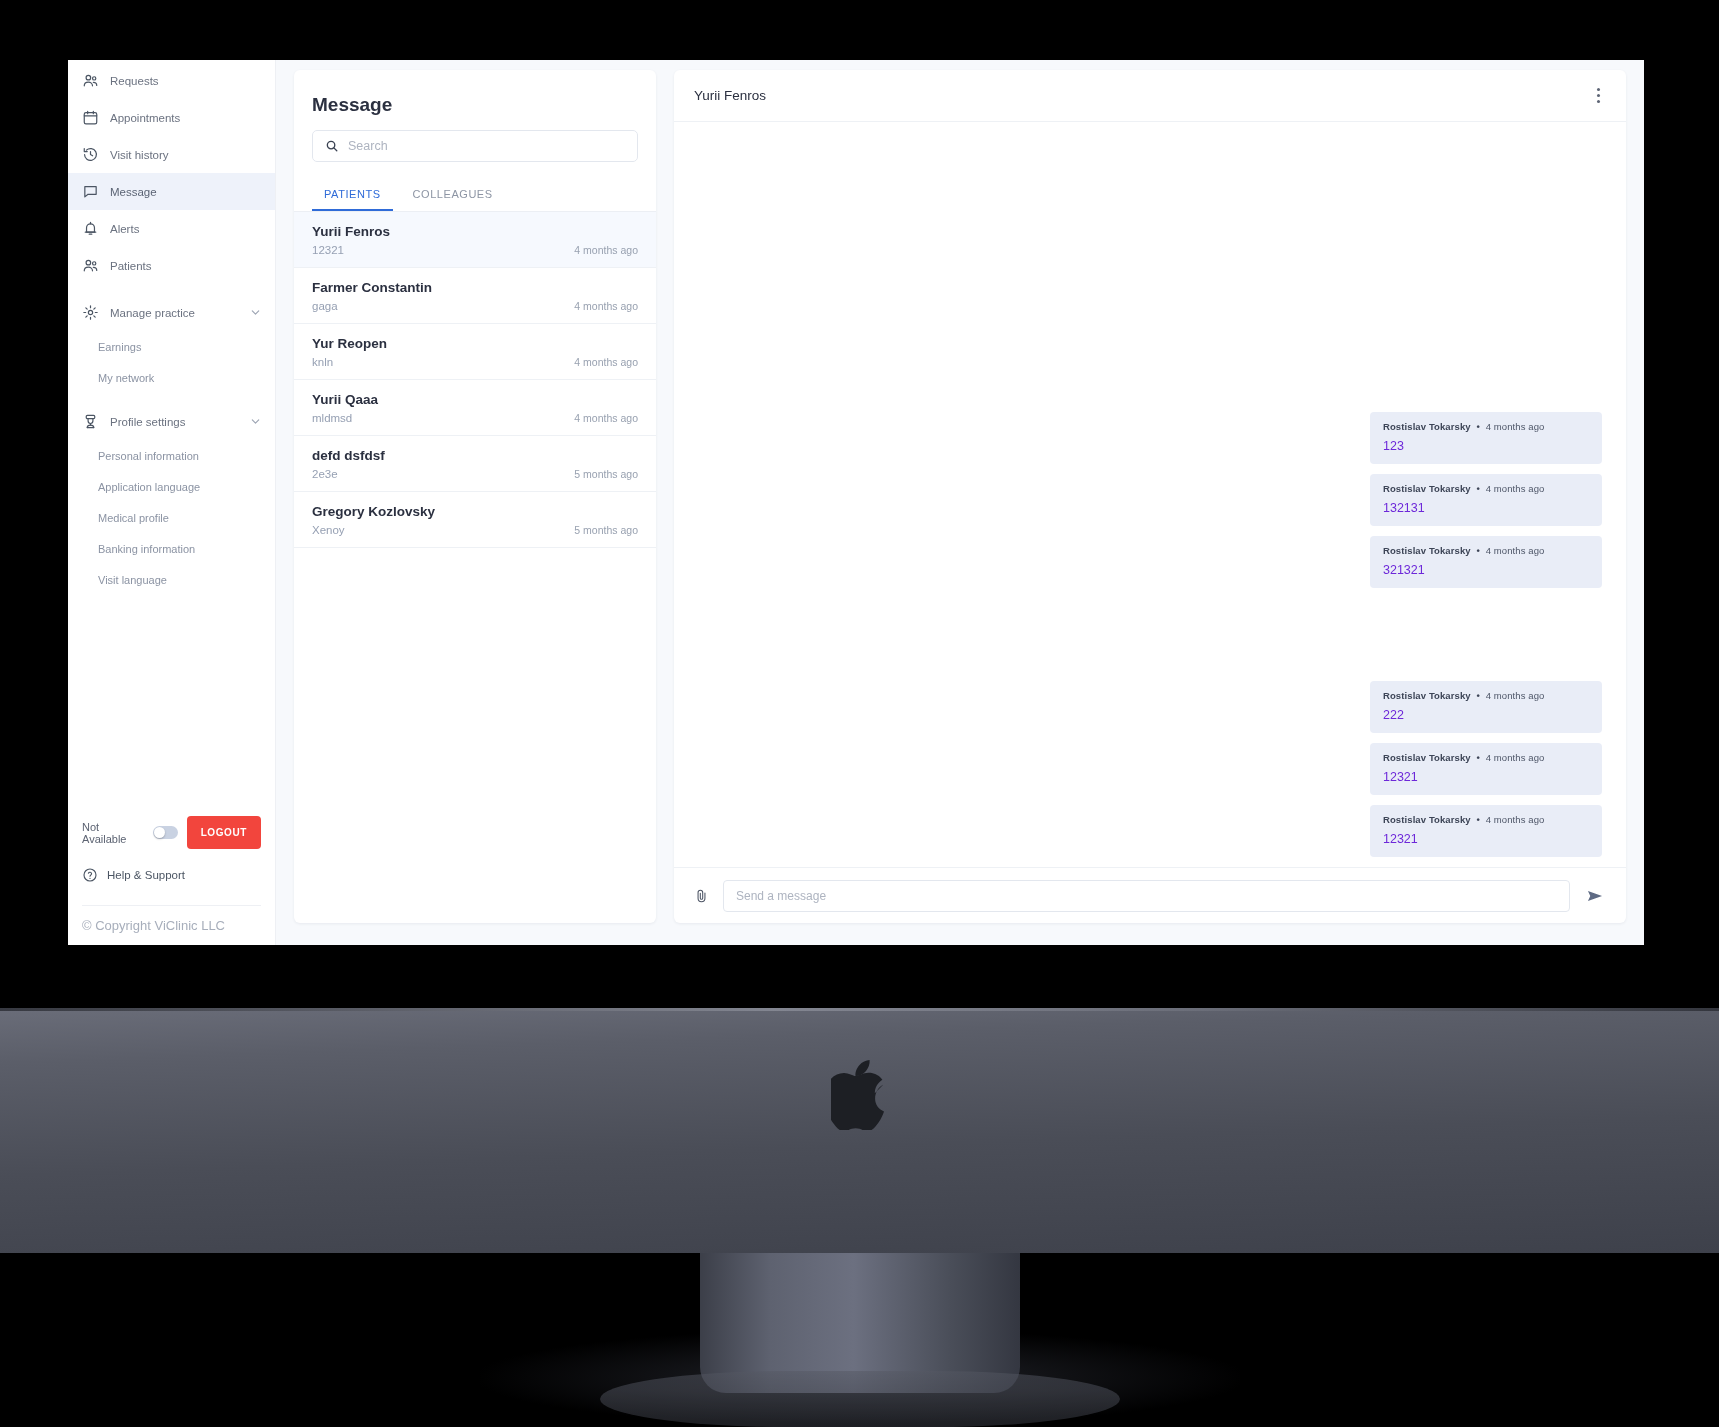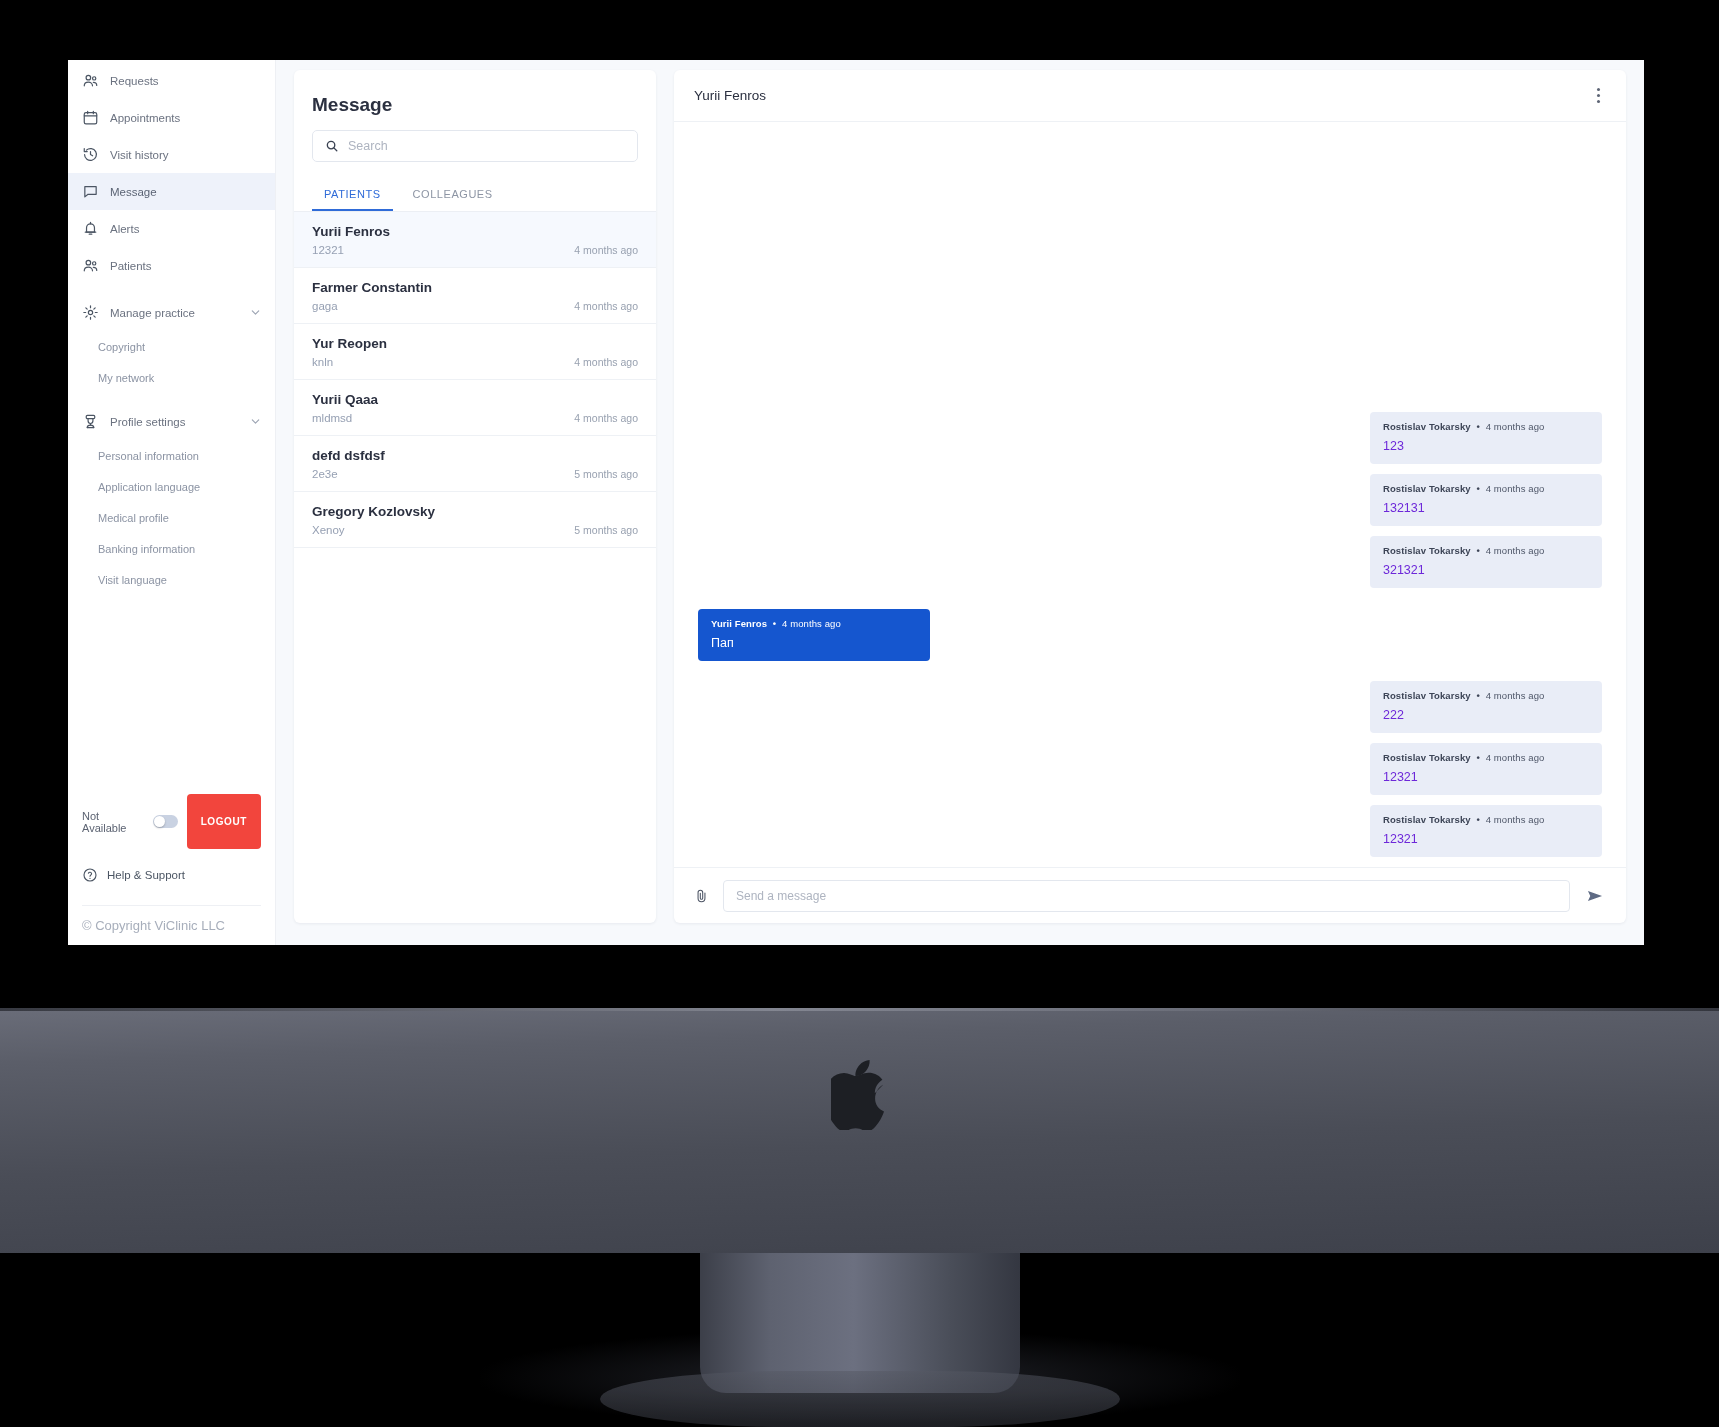--- a/index.html
+++ b/index.html
@@ -97,21 +97,21 @@
     width: 26px; height: 13px; background:#c9d2e2; border-radius: 9px;
     position:relative; cursor:pointer;
   }
   .toggle::after{
     content:""; position:absolute; left:1px; top:1px; width:11px; height:11px;
     border-radius:50%; background:#fff; box-shadow: 0 1px 2px rgba(0,0,0,.25);
   }
   .logout-btn {
     margin-left:auto; background:#f2453d; color:#fff; border:none;
     font-size: 10px; font-weight:700; letter-spacing:.6px;
-    padding: 22px 14px; border-radius: 4px; cursor:pointer;
+    padding: 11px 14px; border-radius: 4px; cursor:pointer;
     font-family:"Liberation Sans", sans-serif;
   }
   .help-row { display:flex; align-items:center; gap:9px; padding-bottom: 22px; cursor:pointer; }
   .help-row .ico{ width:16px; height:16px; color:#4b5563; }
   .help-row .ico svg{ width:100%; height:100%; display:block; }
   .help-label{ font-size:11.5px; color:#4b5563; }
   .copyright {
     border-top:1px solid #eef0f4; padding-top: 12px;
     font-size: 13px; color:#a7aebb;
   }
@@ -290,21 +290,21 @@
               </svg>
             </span>
             <span class="label">Manage practice</span>
             <span class="chev">
               <svg viewBox="0 0 24 24" fill="none" stroke="currentColor" stroke-width="2.4" stroke-linecap="round" stroke-linejoin="round">
                   <path d="M5 8.5l7 7 7-7"></path>
                 </svg>
             </span>
           </div>
           <div class="nav-sub">
-              <span>Copyright</span>
+              <span>Earnings</span>
             </div>
           <div class="nav-sub">
               <span>My network</span>
             </div>
 
           <div class="nav-item" style="margin-top:10px;">
             <span class="ico">
               <svg viewBox="0 0 24 24" fill="none" stroke="currentColor" stroke-width="1.7" stroke-linecap="round" stroke-linejoin="round">
                 <rect x="6" y="3.4" width="12" height="4.6" rx="1.6"></rect>
                 <path d="M8.6 8v3.4a3.4 3.4 0 0 0 6.8 0V8"></path>
@@ -468,30 +468,20 @@
                   <span>Rostislav Tokarsky</span>
                   <span class="dot">•</span>
                   <span class="when">4 months ago</span>
                 </div>
                 <div class="bubble-text">321321</div>
               </div>
             </div>
 
             <div class="gap-mid"></div>
 
-            <div class="bubble-row left">
-              <div class="bubble me">
-                <div class="bubble-meta">
-                  <span>Yurii Fenros</span>
-                  <span class="dot">•</span>
-                  <span class="when">4 months ago</span>
-                </div>
-                <div class="bubble-text">Пап</div>
-              </div>
-            </div>
 
             <div class="gap-mid"></div>
 
             <div class="bubble-row right">
               <div class="bubble them">
                 <div class="bubble-meta">
                   <span>Rostislav Tokarsky</span>
                   <span class="dot">•</span>
                   <span class="when">4 months ago</span>
                 </div>

